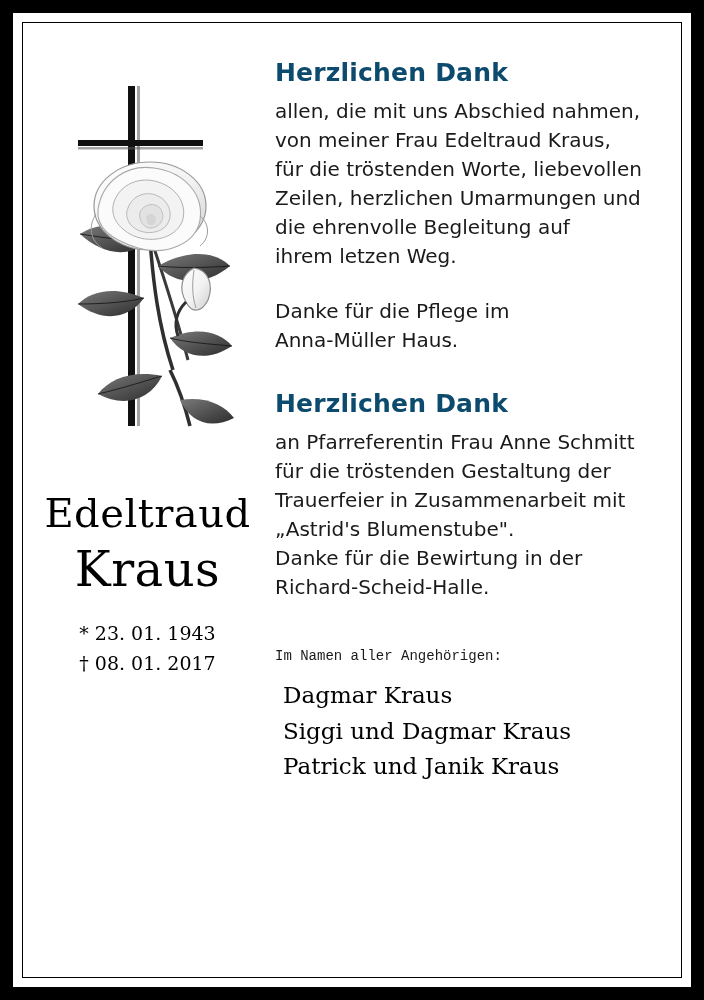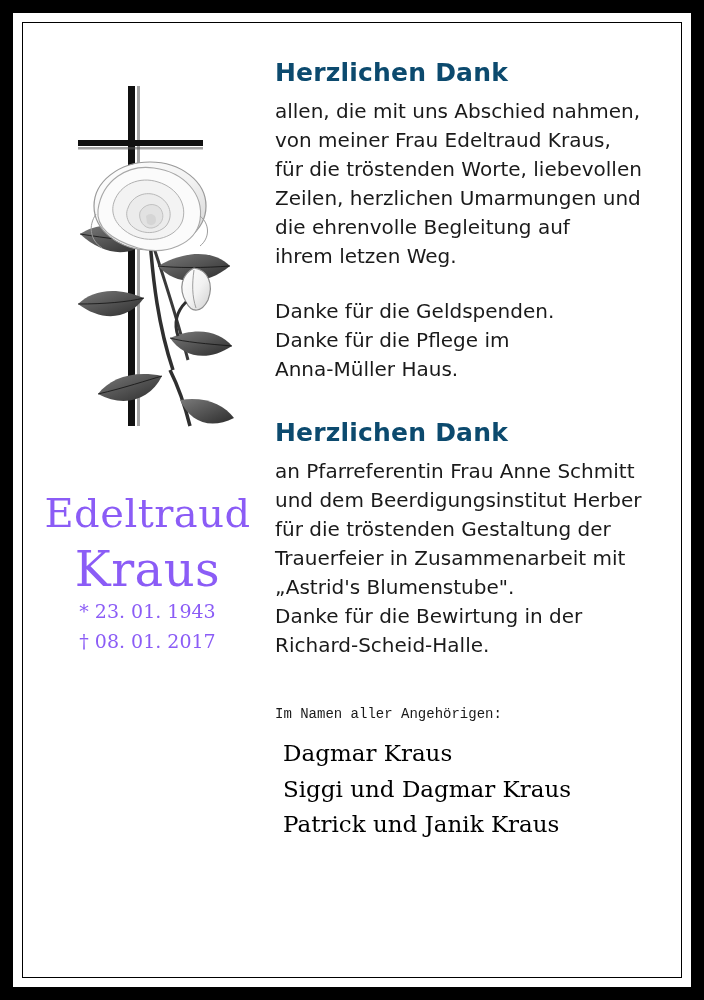--- a/index.html
+++ b/index.html
@@ -70,36 +70,37 @@
     height: 370px;
   }
 
   .name-block {
     position: absolute;
     left: 0;
     top: 460px;
     width: 235px;
     text-align: center;
     font-family: "DejaVu Serif", serif;
-    color: #8b5cf6;
+    color: #000000;
   }
   .name-line1 {
     font-size: 40px;
     letter-spacing: 0.5px;
     line-height: 1.15;
     white-space: nowrap;
   }
   .name-line2 {
     font-size: 48px;
     letter-spacing: 0.5px;
     line-height: 1.15;
     margin-top: 6px;
     white-space: nowrap;
   }
   .dates {
+    margin-top: 22px;
     font-family: "DejaVu Serif", serif;
     font-size: 19px;
     line-height: 1.55;
     text-align: center;
   }
 
   
   .right-col {
     position: absolute;
     left: 245px;
@@ -234,30 +235,28 @@
       <div class="para">
         <span class="ln">allen, die mit uns Abschied nahmen,</span>
         <span class="ln">von meiner Frau Edeltraud Kraus,</span>
         <span class="ln">für die tröstenden Worte, liebevollen</span>
         <span class="ln">Zeilen, herzlichen Umarmungen und</span>
         <span class="ln">die ehrenvolle Begleitung auf</span>
         <span class="ln">ihrem letzen Weg.</span>
       </div>
 
       <div class="para spaced">
-        <span class="ln">Danke für die Geldspenden.</span>
         <span class="ln">Danke für die Pflege im</span>
         <span class="ln">Anna-Müller Haus.</span>
       </div>
 
       <div class="heading second">Herzlichen Dank</div>
 
       <div class="para">
         <span class="ln">an Pfarreferentin Frau Anne Schmitt</span>
-        <span class="ln">und dem Beerdigungsinstitut Herber</span>
         <span class="ln">für die tröstenden Gestaltung der</span>
         <span class="ln">Trauerfeier in Zusammenarbeit mit</span>
         <span class="ln">„Astrid's Blumenstube".</span>
         <span class="ln">Danke für die Bewirtung in der</span>
         <span class="ln">Richard-Scheid-Halle.</span>
       </div>
 
       <div class="closing-label">Im Namen aller Angehörigen:</div>
 
       <div class="survivors">

